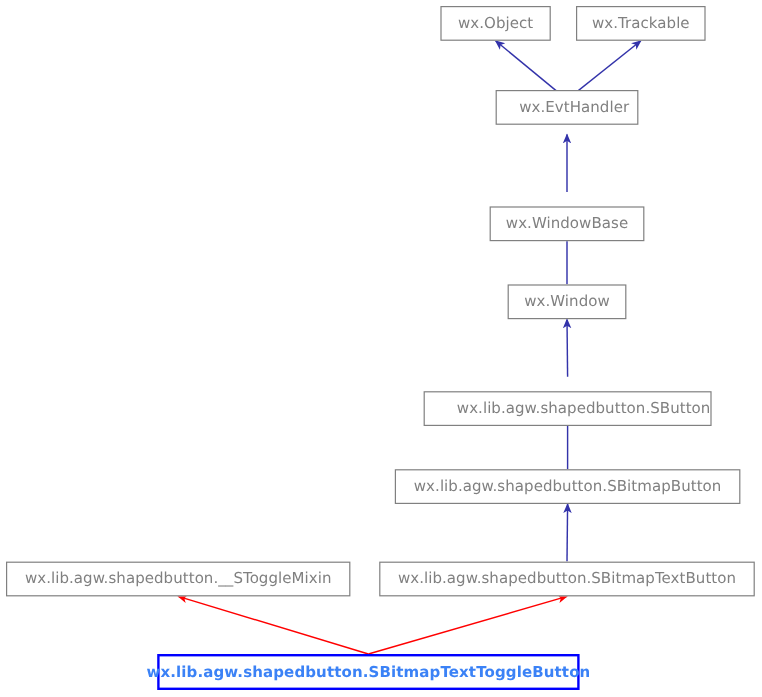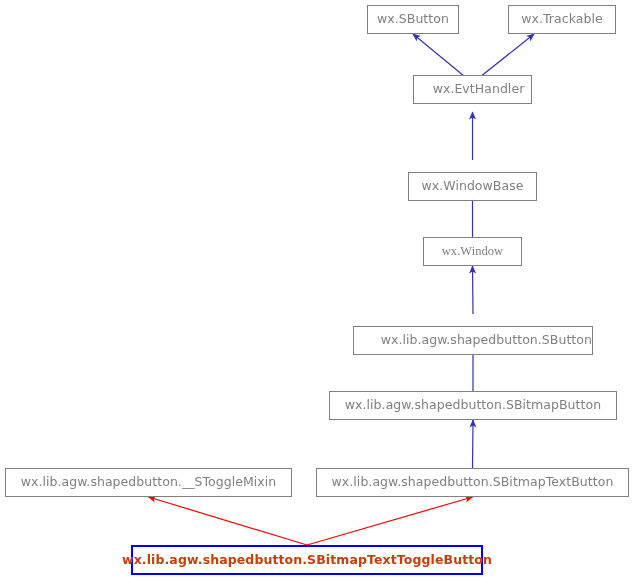--- a/index.html
+++ b/index.html
@@ -36,21 +36,21 @@
     line-height: 1;
     display: flex;
     align-items: center;
     justify-content: center;
     white-space: nowrap;
     letter-spacing: 0.05px;
     z-index: 2;
   }
   .node.highlight {
     border: 2px solid #0000ff;
-    color: #c2410c;
+    color: #3b82f6;
     font-weight: 600;
     letter-spacing: 0.1px;
   }
 </style>
 </head>
 <body>
 
 <div id="diagram">
   <svg id="edges" width="635" height="581" viewBox="0 0 635 581" xmlns="http://www.w3.org/2000/svg">
       <defs>
@@ -65,32 +65,32 @@
       <line x1="472.5" y1="83" x2="534" y2="34" stroke="#3333aa" stroke-width="1.2" marker-end="url(#arrow-inherit)"></line>
       <line x1="472.5" y1="160" x2="472.5" y2="112" stroke="#3333aa" stroke-width="1.2" marker-end="url(#arrow-inherit)"></line>
       <line x1="472.5" y1="237" x2="472.5" y2="189" stroke="#3333aa" stroke-width="1.2" marker-end="url(#arrow-inherit)"></line>
       <line x1="473" y1="314" x2="472.5" y2="266" stroke="#3333aa" stroke-width="1.2" marker-end="url(#arrow-inherit)"></line>
       <line x1="473" y1="391" x2="473" y2="343" stroke="#3333aa" stroke-width="1.2" marker-end="url(#arrow-inherit)"></line>
       <line x1="472.5" y1="468" x2="473" y2="420" stroke="#3333aa" stroke-width="1.2" marker-end="url(#arrow-inherit)"></line>
       <line x1="307" y1="545" x2="148.5" y2="497" stroke="#ff0000" stroke-width="1.2" marker-end="url(#arrow-mixin)"></line>
       <line x1="307" y1="545" x2="472.5" y2="497" stroke="#ff0000" stroke-width="1.2" marker-end="url(#arrow-mixin)"></line>
     </svg>
 <div class="node" style="left: 367px; top: 5px; width: 92px; height: 29px;">
-      <span>wx.SButton</span>
+      <span>wx.Object</span>
     </div>
-    <div class="node" style="left: 480px; top: 5px; width: 108px; height: 29px; margin-left: 28px;">
+    <div class="node" style="left: 480px; top: 5px; width: 108px; height: 29px;">
       <span>wx.Trackable</span>
     </div>
     <div class="node" style="left: 413px; top: 75px; width: 119px; height: 29px; padding-left: 12px;">
       <span>wx.EvtHandler</span>
     </div>
     <div class="node" style="left: 408px; top: 172px; width: 129px; height: 29px;">
       <span>wx.WindowBase</span>
     </div>
-    <div class="node" style="left: 423px; top: 237px; width: 99px; height: 29px; font-family: Liberation Serif, serif;">
+    <div class="node" style="left: 423px; top: 237px; width: 99px; height: 29px;">
       <span>wx.Window</span>
     </div>
     <div class="node" style="left: 353px; top: 326px; width: 240px; height: 29px; justify-content: flex-end;">
       <span>wx.lib.agw.shapedbutton.SButton</span>
     </div>
     <div class="node" style="left: 5px; top: 468px; width: 287px; height: 29px;">
       <span>wx.lib.agw.shapedbutton.__SToggleMixin</span>
     </div>
     <div class="node" style="left: 329px; top: 391px; width: 288px; height: 29px;">
       <span>wx.lib.agw.shapedbutton.SBitmapButton</span>

